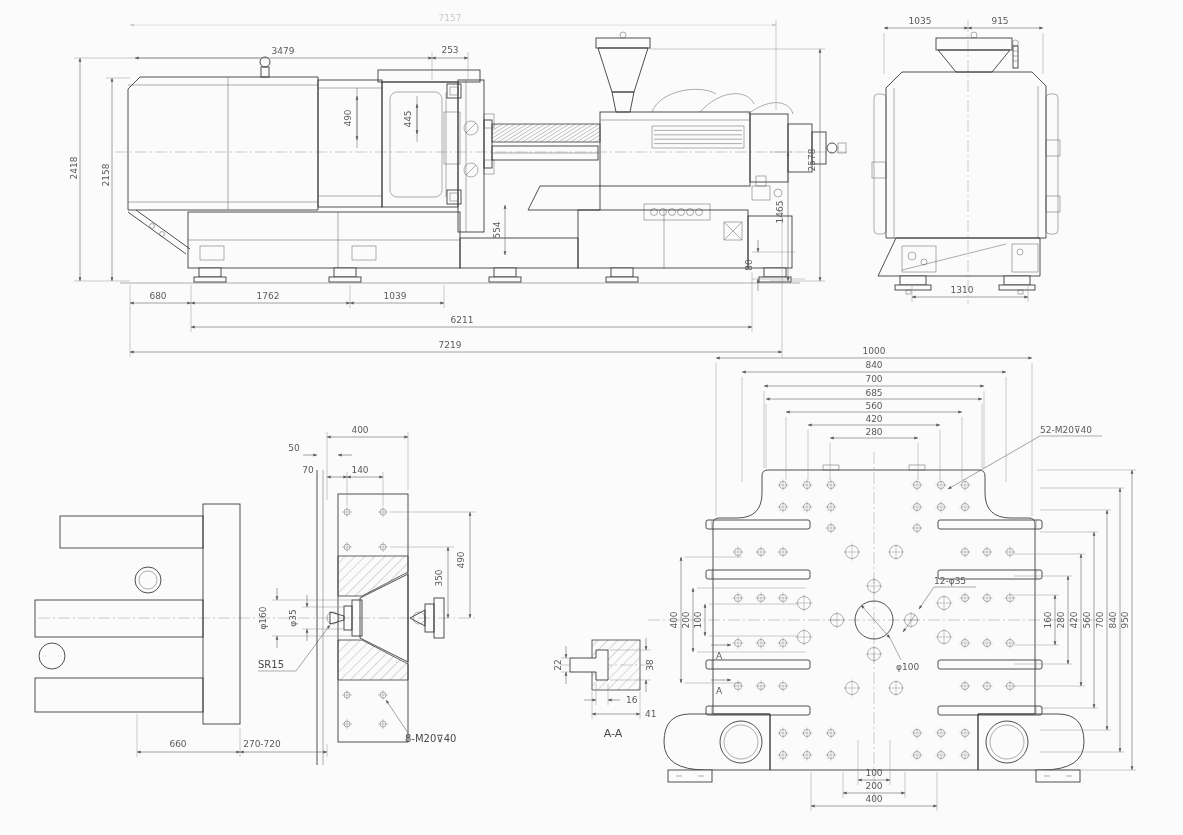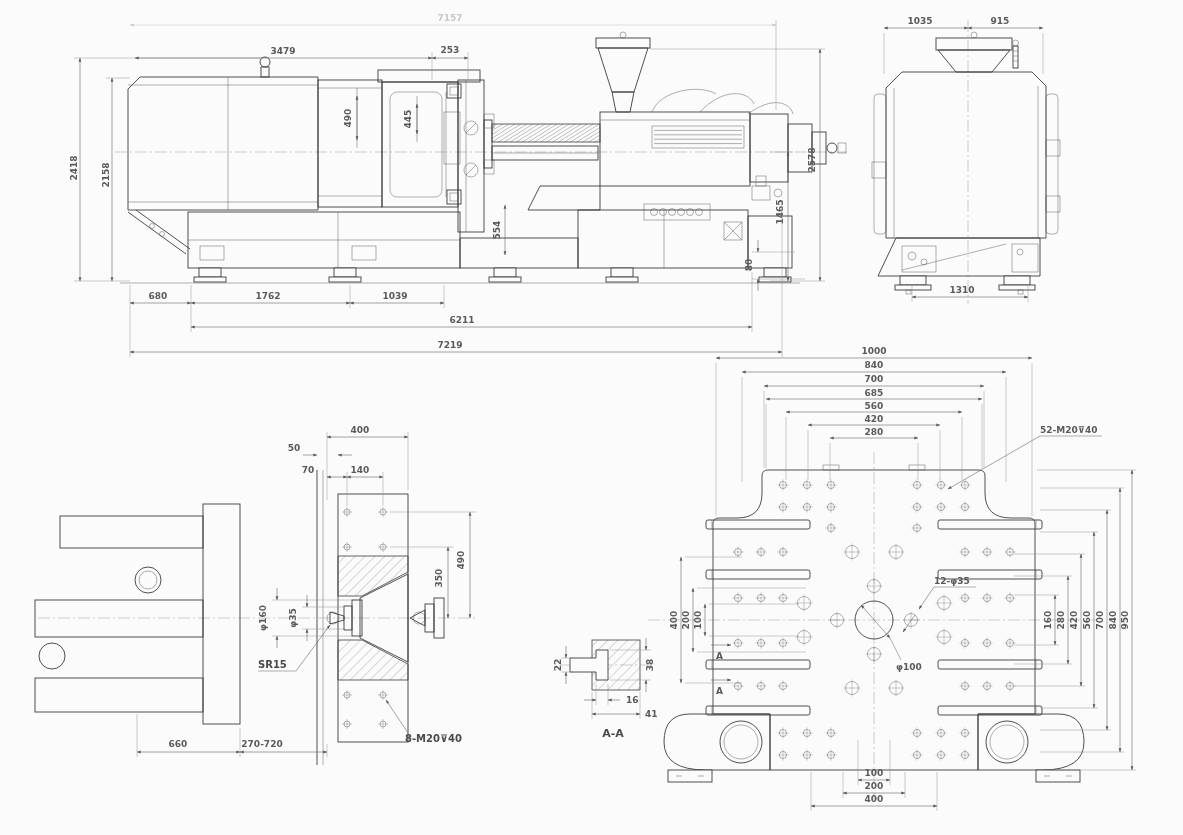--- a/index.html
+++ b/index.html
@@ -1,16 +1,16 @@
 <!DOCTYPE html>
 <html><head>
 <meta charset="utf-8">
 <style>
   html,body{margin:0;padding:0;background:#fbfbfb;}
-  .page{width:1183px;height:835px;position:relative;background:#fbfbfb;overflow:hidden;font-weight:bold;}
+  .page{width:1183px;height:835px;position:relative;background:#fbfbfb;overflow:hidden;}
   svg{display:block;}
   svg text{font-family:"DejaVu Sans",sans-serif;font-size:9px;fill:#5a5a5a;}
   text.lbl{font-size:10px;fill:#4a4a4a;}
   text.big{font-size:11px;fill:#4a4a4a;}
   text.df{fill:#c8c8c8;}
   .ln{stroke:#3c3c3c;stroke-width:.9;fill:none;}
   .lnf{stroke:#3c3c3c;stroke-width:.9;fill:#fbfbfb;}
   .thin{stroke:#5f5f5f;stroke-width:.5;fill:none;}
   .ext{stroke:#8a8a8a;stroke-width:.45;fill:none;}
   .cl{stroke:#9a9a9a;stroke-width:.5;fill:none;stroke-dasharray:12 3 2 3;}

